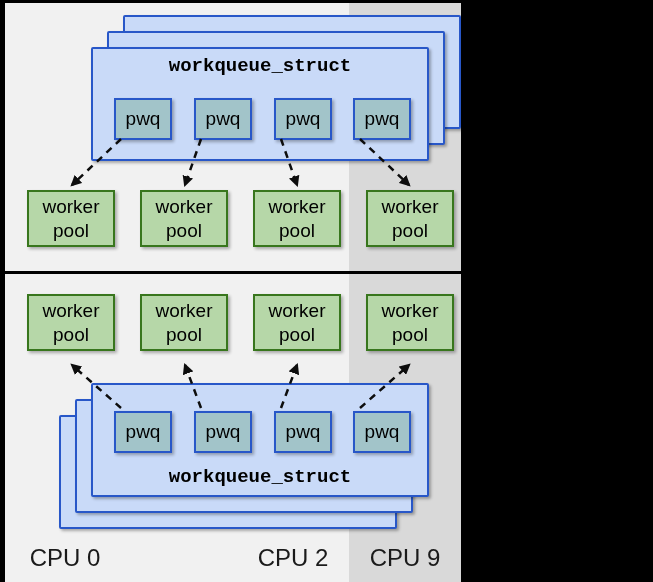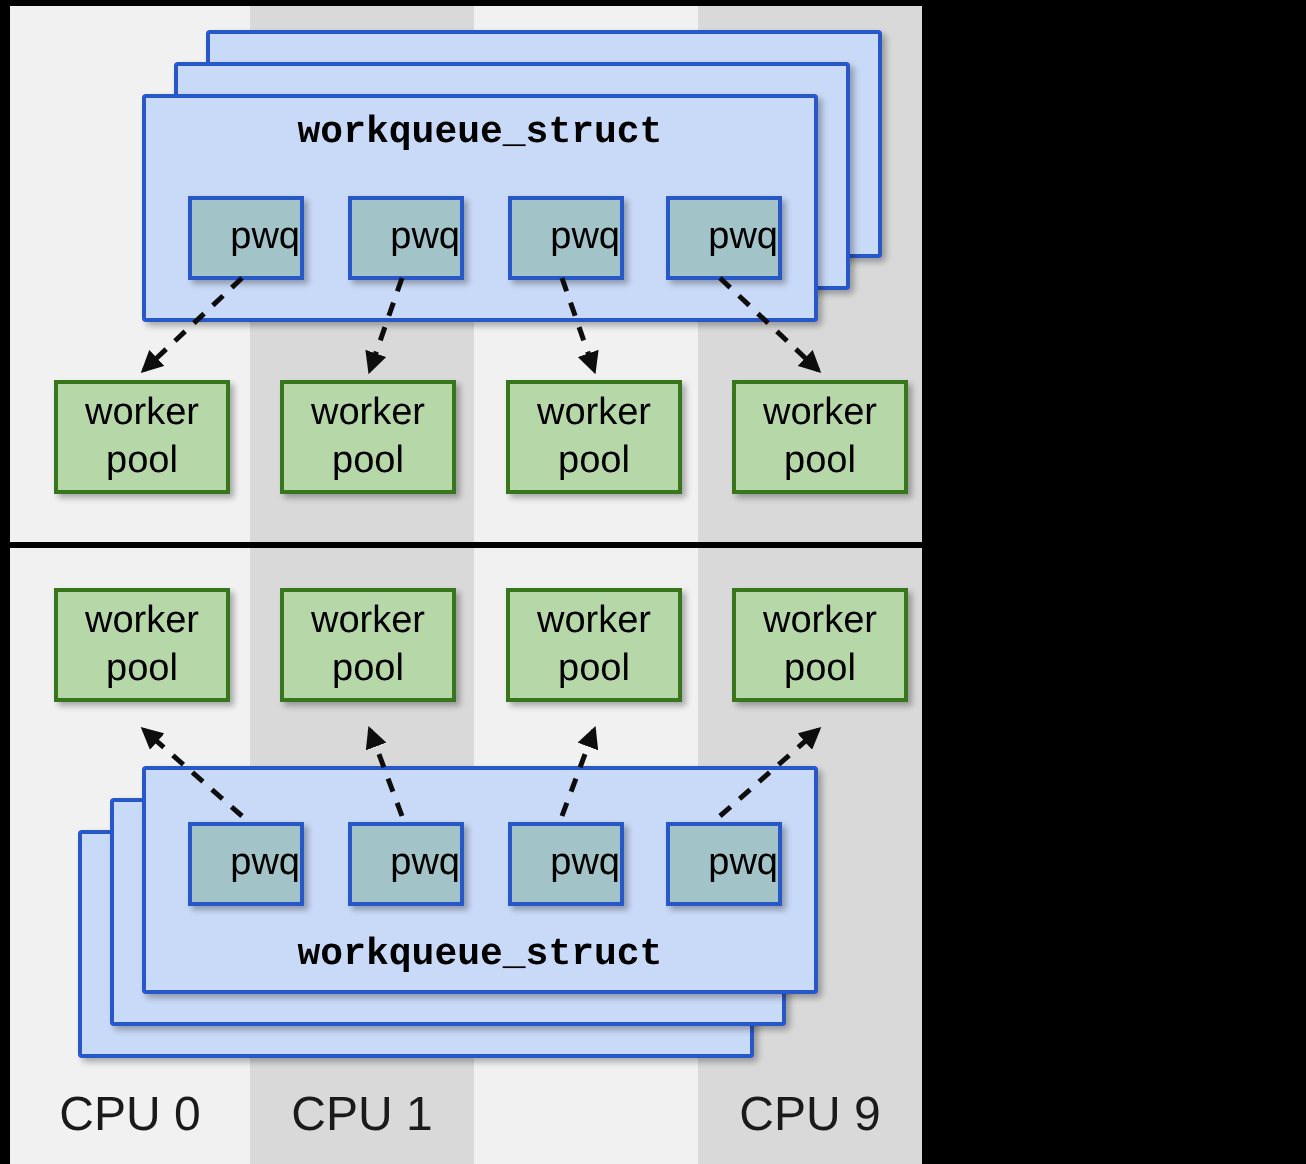--- a/index.html
+++ b/index.html
@@ -46,20 +46,21 @@
   }
 
   .wq-box {
     position: absolute;
     width: 338px; height: 114px;
     box-sizing: border-box;
     background: var(--workqueue-fill, #c9daf8);
     border: 2px solid var(--workqueue-border, #2857c8);
     border-radius: 2px;
     box-shadow: 2px 2px 3px rgba(0,0,0,0.30);
+    margin-left: 20px;
   }
   .struct-label {
     position: absolute;
     left: 0; right: 0;
     text-align: center;
     font-family: "Liberation Mono", monospace;
     font-weight: bold;
     font-size: 19px;
     color: #000;
     white-space: nowrap;
@@ -67,21 +68,21 @@
   .struct-label.at-top    { top: 6px; }
   .struct-label.at-bottom { bottom: 7px; }
 
   .pwq {
     position: absolute;
     width: 58px; height: 42px;
     box-sizing: border-box;
     background: var(--pwq-fill, #a2c4c9);
     border: 2px solid var(--pwq-border, #2857c8);
     box-shadow: 2px 2px 3px rgba(0,0,0,0.30);
-    display: flex; align-items: center; justify-content: flex-end;
+    display: flex; align-items: center; justify-content: center;
     font-size: 19px;
   }
 
   .pool {
     position: absolute;
     width: 88px; height: 57px;
     box-sizing: border-box;
     background: var(--pool-fill, #b6d7a8);
     border: 2px solid var(--pool-border, #38761d);
     box-shadow: 2px 2px 3px rgba(0,0,0,0.30);
@@ -108,22 +109,22 @@
 </style>
 </head>
 <body>
 
 <div class="stage">
   <div class="content">
 
     <div class="col col0 col-light">
       <div class="cpu-label">CPU 0</div>
     </div>
-    <div class="col col1 col-dark">
-      <div class="cpu-label">CPU 1</div>
+    <div class="col col2 col-light">
+      <div class="cpu-label">CPU 2</div>
     </div>
     <div class="col col3 col-dark">
       <div class="cpu-label">CPU 9</div>
     </div>
 
     <div class="divider"></div>
 
     <div class="wq-box" style="left:98px; top:12px; z-index:1;"></div>
     <div class="wq-box" style="left:82px; top:28px; z-index:1;"></div>
     <div class="wq-box" style="left:66px; top:44px; z-index:2;">

